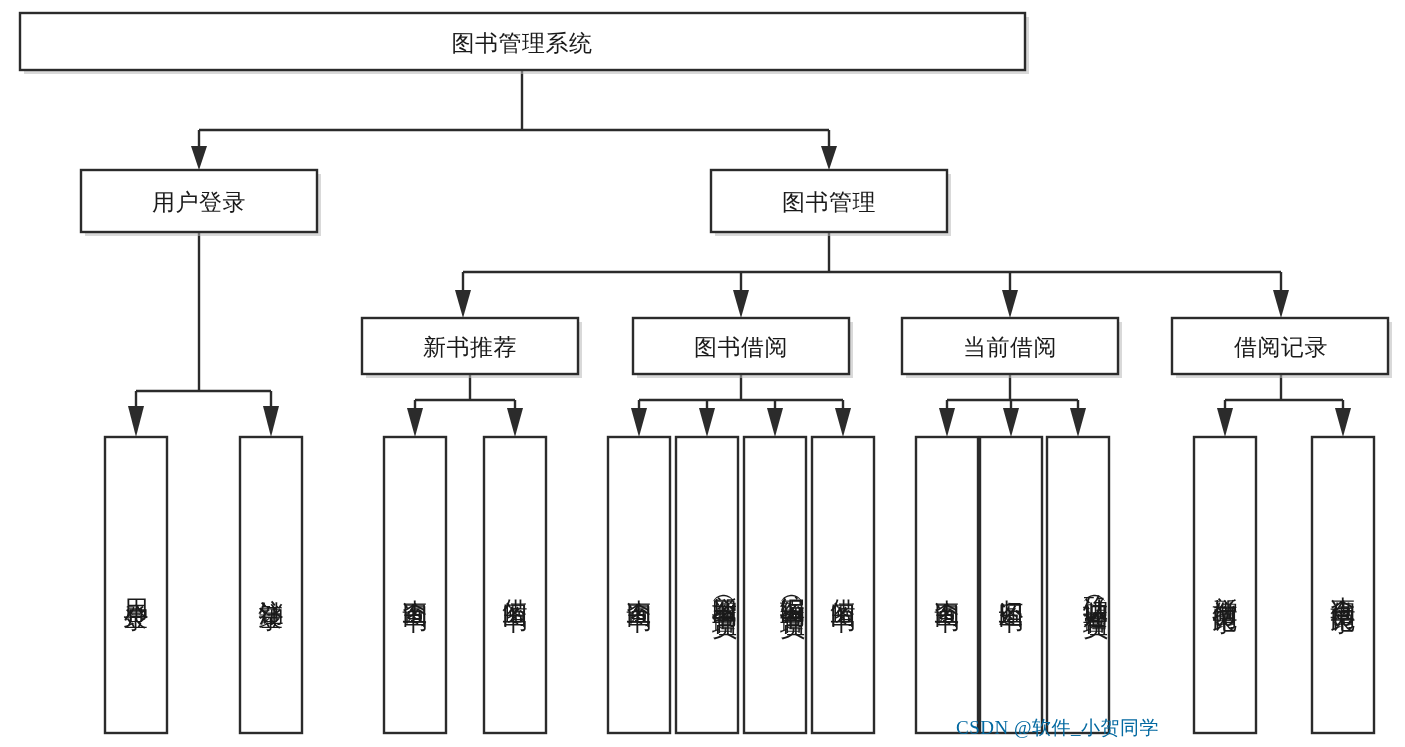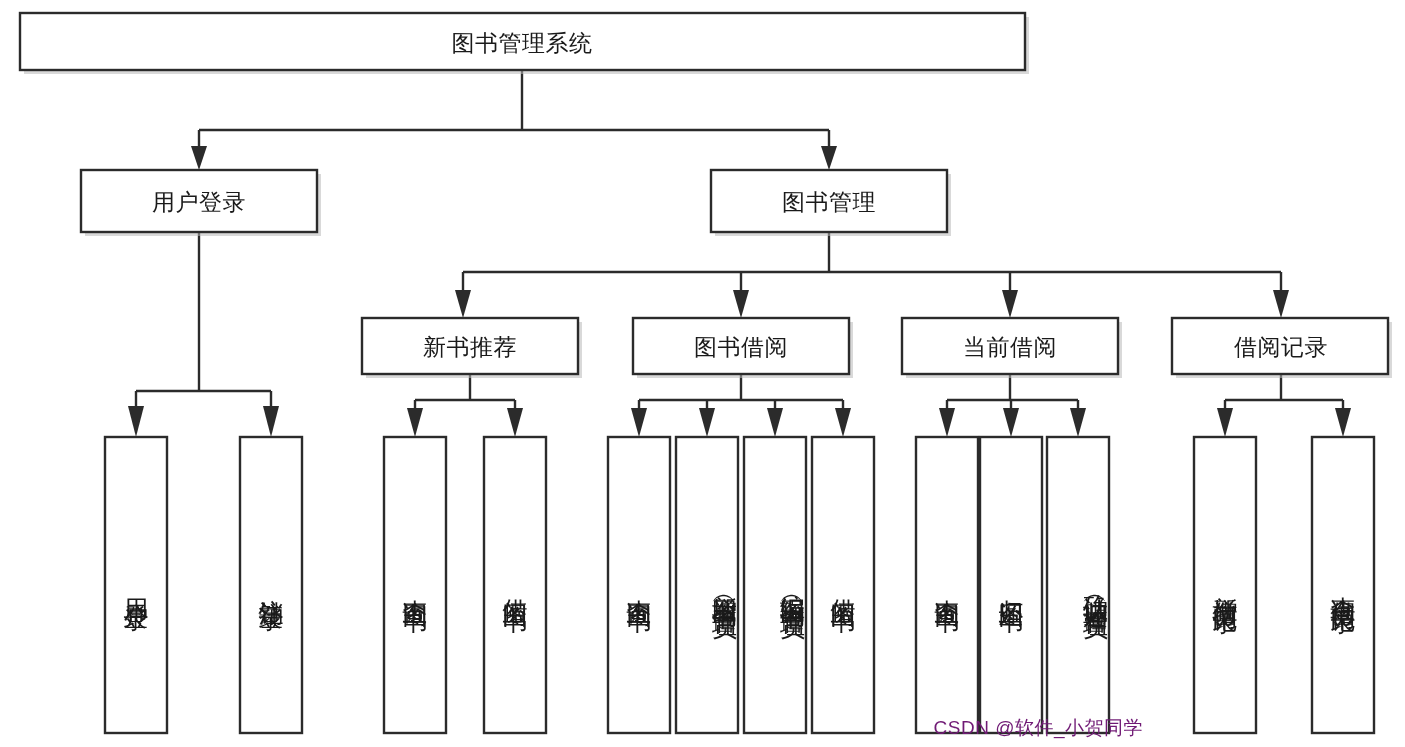--- a/index.html
+++ b/index.html
@@ -64,25 +64,25 @@
     font-size: 25px;
     line-height: 1.08;
     color: #1a1a1a;
     letter-spacing: 3px;
     white-space: nowrap;
     text-align: center;
     pointer-events: none;
   }
   .watermark {
     position: absolute;
-    right: 30px;
+    right: 14px;
     bottom: 6px;
-    font-family: Liberation Sans, sans-serif;
+    font-family: Liberation Serif, serif;
     font-size: 19px;
-    color: #701a75;
+    color: #0369a1;
     letter-spacing: 0.5px;
     white-space: nowrap;
     user-select: none;
   }
 </style>
 </head>
 <body>
 
 <div id="diagram-root">
 

